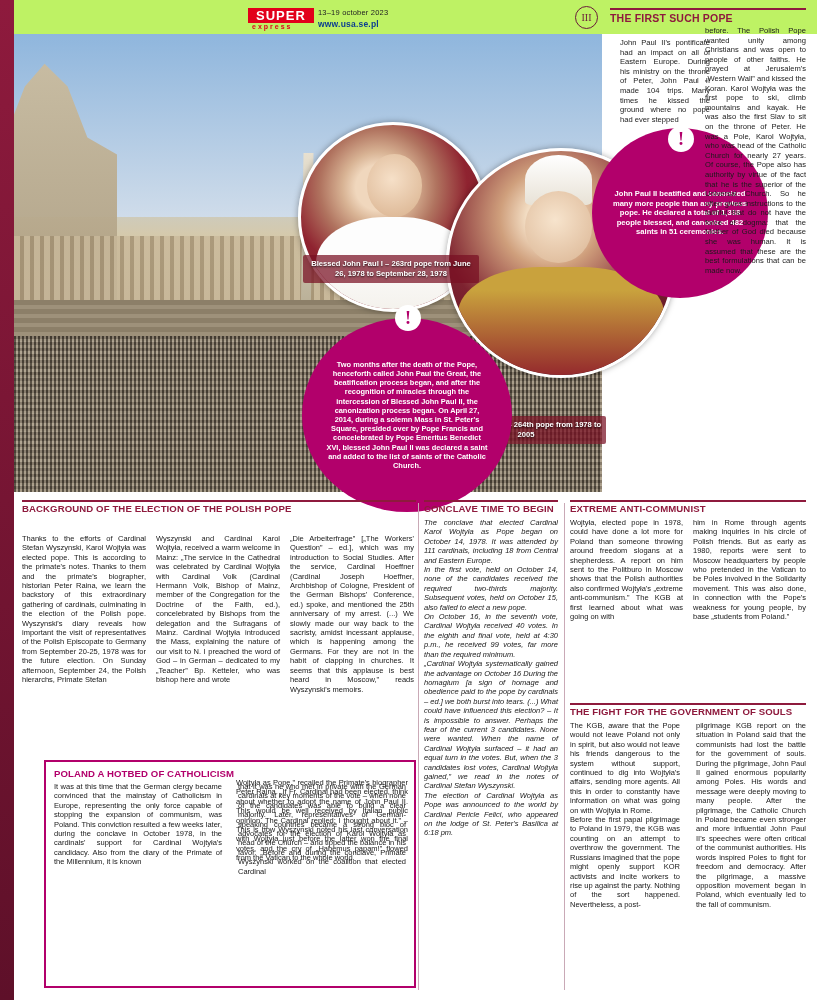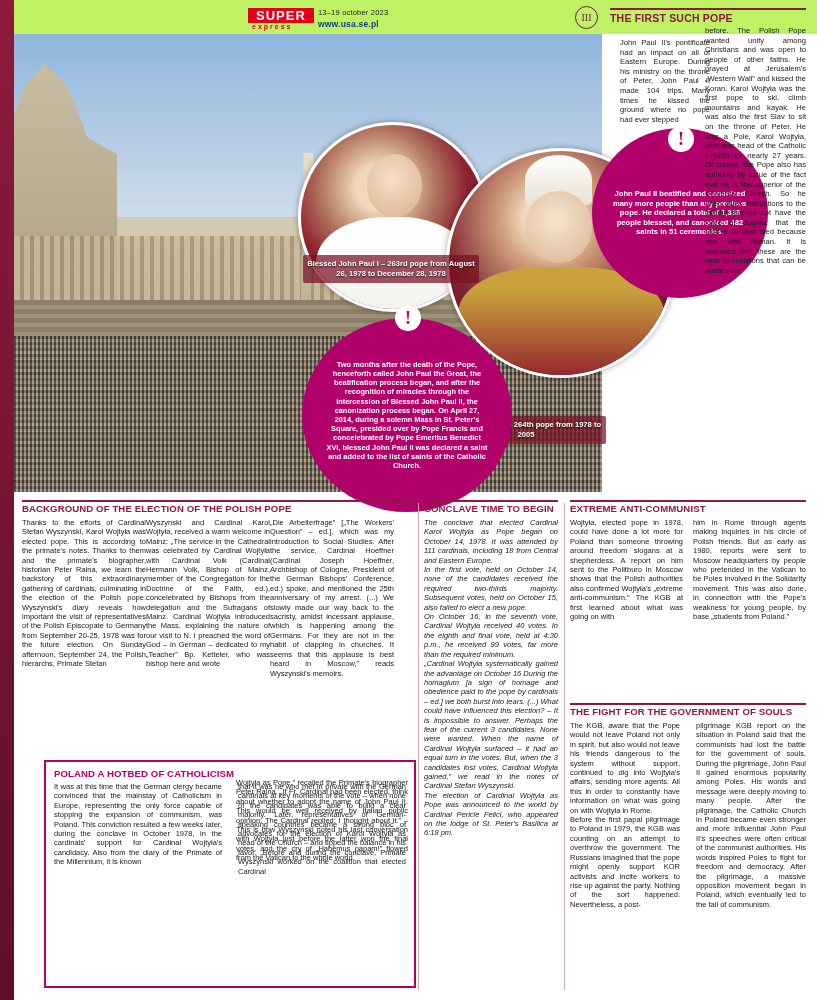--- a/index.html
+++ b/index.html
@@ -190,21 +190,21 @@
   
   .sec-head {
     color: #8e1a3d; font-weight: bold; font-size: 9.6px;
     letter-spacing: .1px; text-transform: uppercase; line-height: 11px;
   }
   .col-text {
     font-size: 7.5px; line-height: 9.4px; text-align: justify; color: #181818;
   }
 
   #bg-pope { position:absolute; left: 22px; top: 503px; width: 394px; }
-  #bg-pope .cols { display:flex; margin-top: 4px; }
+  #bg-pope .cols { display:flex; gap: 10px; margin-top: 20px; }
   #bg-pope .cols > div { width: 124px; }
 
   #poland-box {
     position:absolute; left: 44px; top: 760px; width: 372px; height: 228px;
     border: 2px solid #b2006b; padding: 6px 8px;
   }
   #poland-box .cols { display:flex; gap: 16px; margin-top: 3px; }
   #poland-box .cols > div { width: 170px; }
 
   #conclave { position:absolute; left: 424px; top: 503px; width: 134px; }
@@ -249,21 +249,21 @@
     <div class="bg"></div>
     <div class="robe"></div>
     <div class="face"></div>
   </div>
   <div class="portrait portrait-jp2">
     <div class="robe"></div>
     <div class="mitre"></div>
     <div class="face"></div>
   </div>
 
-  <div class="cap cap-jp1">Blessed John Paul I – 263rd pope from August 26, 1978 to December 28, 1978</div>
+  <div class="cap cap-jp1">Blessed John Paul I – 263rd pope from June 26, 1978 to September 28, 1978</div>
   <div class="cap cap-jp2">St. John Paul II – 264th pope from 1978 to 2005</div>
 
   <div class="blob blob-left">Two months after the death of the Pope, henceforth called John Paul the Great, the beatification process began, and after the recognition of miracles through the intercession of Blessed John Paul II, the canonization process began. On April 27, 2014, during a solemn Mass in St. Peter's Square, presided over by Pope Francis and concelebrated by Pope Emeritus Benedict XVI, blessed John Paul II was declared a saint and added to the list of saints of the Catholic Church.</div>
   <div class="excl excl-left">!</div>
 
   <div class="blob blob-right">John Paul II beatified and canonized many more people than any previous pope. He declared a total of 1,338 people blessed, and canonized 482 saints in 51 ceremonies.</div>
   <div class="excl excl-right">!</div>
 
   <div class="hr-thick" style="left:610px; top:8px; width:196px;"></div>
   <div class="rc-head" style="position:absolute; left:610px; top:12px; width:196px;">THE FIRST SUCH POPE</div>

